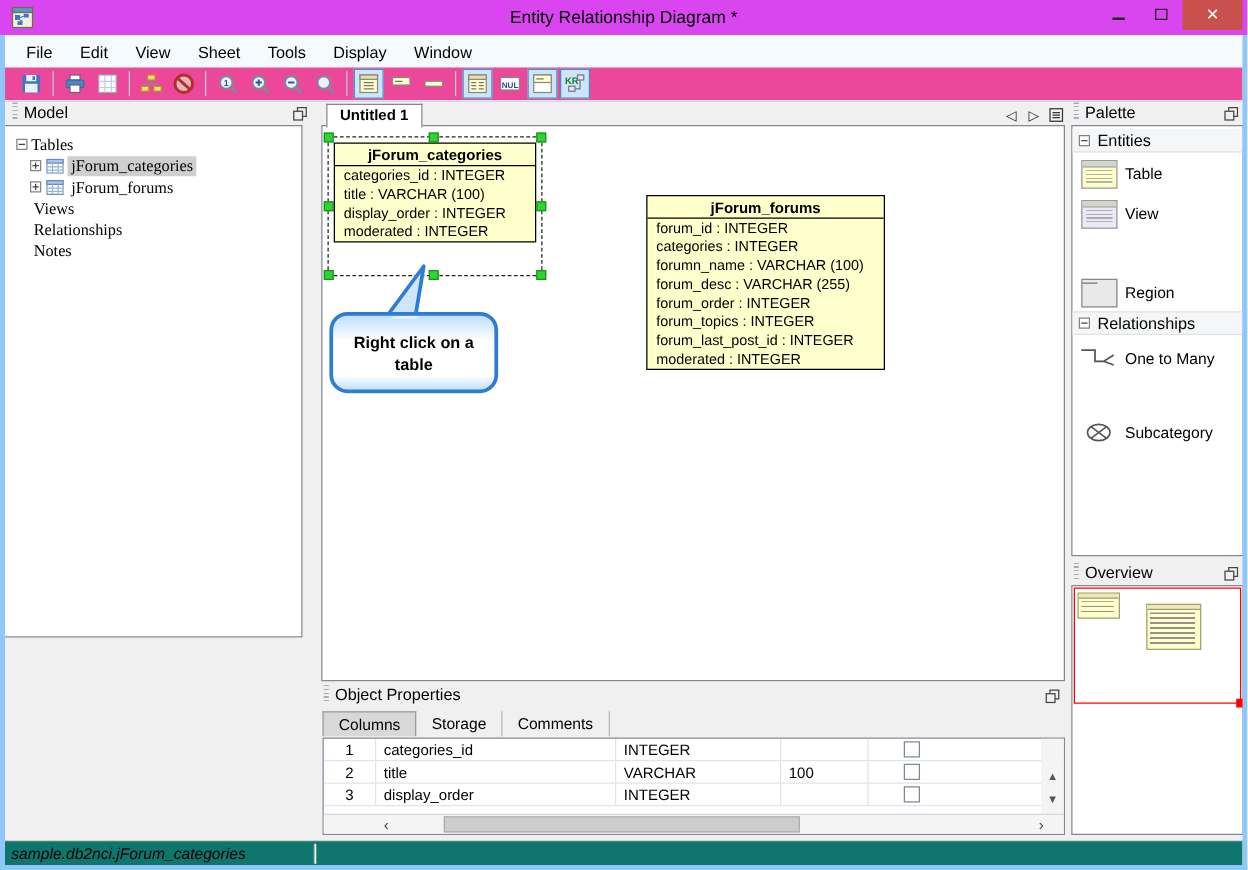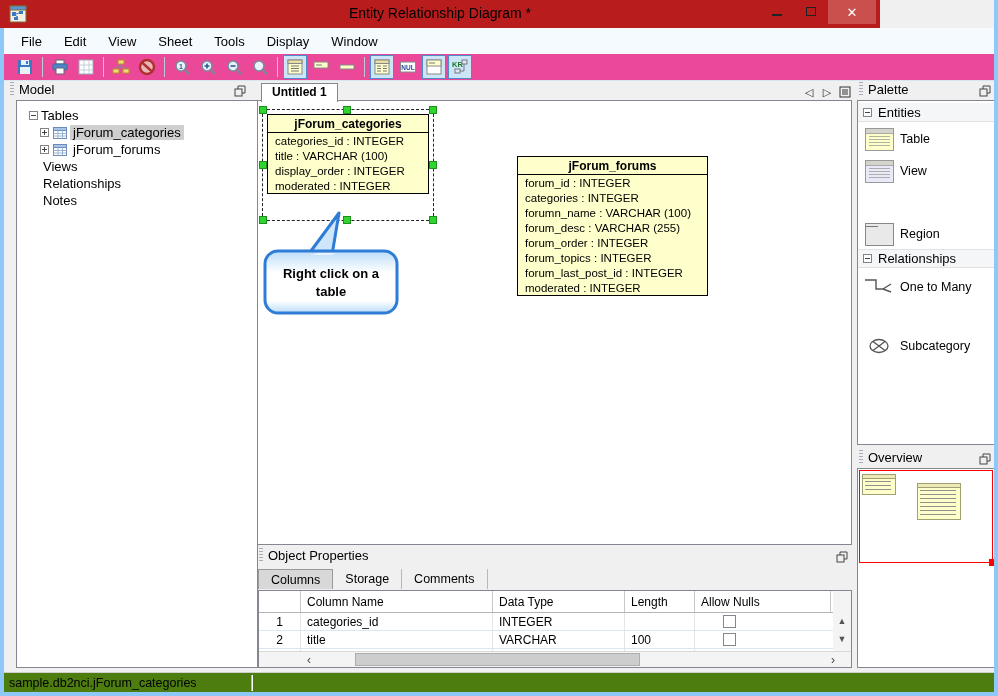--- a/index.html
+++ b/index.html
@@ -7,21 +7,21 @@
   body { font-family:"Liberation Sans","DejaVu Sans",sans-serif; font-size:13px; color:#000; background:#fff; }
   #window { position:relative; width:998px; height:696px; background:#F0F0F0; }
 
   
   .edge { position:absolute; background:#8DC8F8; z-index:50; }
   #edge-l { left:0; top:0; width:4px; height:696px; }
   #edge-r { right:0; top:0; width:4px; height:696px; }
   #edge-b { left:0; bottom:0; width:998px; height:4px; }
 
   
-  #titlebar { position:absolute; left:0; top:0; width:880px; height:28px; background:#b91c1c; z-index:51; }
+  #titlebar { position:absolute; left:0; top:0; width:998px; height:28px; background:#d946ef; z-index:51; }
   #title-text { position:absolute; left:0; top:5px; width:100%; text-align:center; font-size:14px; }
   #app-icon { position:absolute; left:9px; top:5px; width:18px; height:18px; }
   #win-controls { position:absolute; right:4px; top:0; height:24px; display:flex; align-items:flex-start; }
   .wc { width:34px; height:22px; display:flex; align-items:center; justify-content:center; font-size:13px; color:#222; }
   #close-btn { width:48px; height:24px; background:#C9504C; color:#fff; font-size:13px; display:flex; align-items:center; justify-content:center; }
   .maxi-glyph { width:10px; height:9px; border:1.5px solid #222; }
   .mini-glyph { width:10px; height:2px; background:#222; margin-top:8px; }
 
   
   #menubar { position:absolute; left:4px; top:28px; width:990px; height:26px; background:#F5FAFE; display:flex; align-items:center; padding-left:6px; }
@@ -92,21 +92,21 @@
   .c-len { width:70px; }
   .c-null { width:136px; justify-content:flex-start; padding-left:28px; border-right:none; }
   .nullbox { width:13px; height:13px; border:1px solid #828790; background:#fff; }
   #vscroll { position:absolute; left:833px; top:591px; width:18px; height:60px; background:#F4F4F4; }
   .varrow { position:absolute; left:1px; width:16px; height:16px; display:flex; align-items:center; justify-content:center; font-size:9px; color:#555; }
   #hscroll { position:absolute; left:259px; top:651px; width:592px; height:16px; background:#F4F4F4; border-top:1px solid #D8D8D8; }
   .harrow { position:absolute; top:0; width:16px; height:16px; display:flex; align-items:center; justify-content:center; font-size:12px; color:#444; }
   #hthumb { position:absolute; left:96px; top:1px; width:285px; height:13px; background:#CDCDCD; border:1px solid #ADADAD; }
 
   
-  #statusbar { position:absolute; left:4px; top:672px; width:990px; height:20px; background:#4d7c0f; border-top:1px solid #CFCFCF; display:flex; align-items:center; }
+  #statusbar { position:absolute; left:4px; top:672px; width:990px; height:20px; background:#0f766e; border-top:1px solid #CFCFCF; display:flex; align-items:center;font-style:italic; }
   #status-text { padding-left:5px; font-size:12.5px; }
   #status-div { position:absolute; left:247px; top:2px; width:2px; height:16px; border-left:1px solid #B6B6B6; border-right:1px solid #fff; }
 
   .callout-text { font-weight:bold; font-size:13px; }
 </style>
 </head>
 <body>
 
 <div id="window">
 
@@ -264,21 +264,21 @@
     </div>
 
   <div class="panel-header" style="left:8px; top:82px; width:242px;">
     <div class="grip"></div>
     <span>Model</span>
     <svg class="float-ico" viewBox="0 0 12 12">
       <rect x="1" y="4" width="7" height="7" fill="none" stroke="#444"></rect>
       <path d="M4,4 V1 H11 V8 H8" fill="none" stroke="#444"></path>
     </svg>
   </div>
-  <div class="panel-body" style="left:16px; top:100px; width:242px; height:568px;">
+  <div class="panel-body" style="left:0; top:100px; width:242px; height:410px;font-family:Liberation Serif, serif;">
     <div style="position:absolute; left:12px; top:6px;">
       <div class="tree-row">
         <span class="pm-box"></span>
         <span class="tree-label">Tables</span>
       </div>
       <div id="tree-children">
           <div class="tree-row" style="padding-left: 11px;">
             <span class="pm-box plus"></span>
             <svg class="tbl-ico" viewBox="0 0 14 12">
               <rect x="0.5" y="0.5" width="13" height="11" fill="#fff" stroke="#6A8AB8"></rect>
@@ -470,27 +470,20 @@
       <path d="M4,4 V1 H11 V8 H8" fill="none" stroke="#444"></path>
     </svg>
   </div>
   <div id="props-tabs">
     <div class="ptab active">Columns</div>
     <div class="ptab">Storage</div>
     <div class="ptab">Comments</div>
   </div>
 
   <div id="grid">
-    <div class="grow head">
-      <div class="gc c-num"></div>
-      <div class="gc c-name">Column Name</div>
-      <div class="gc c-type">Data Type</div>
-      <div class="gc c-len">Length</div>
-      <div class="gc c-null" style="padding-left:6px;">Allow Nulls</div>
-    </div>
     <div id="grid-rows">
         <div class="grow">
           <div class="gc c-num">1</div>
           <div class="gc c-name">categories_id</div>
           <div class="gc c-type">INTEGER</div>
           <div class="gc c-len"></div>
           <div class="gc c-null">
             <span class="nullbox"></span>
           </div>
         </div>

